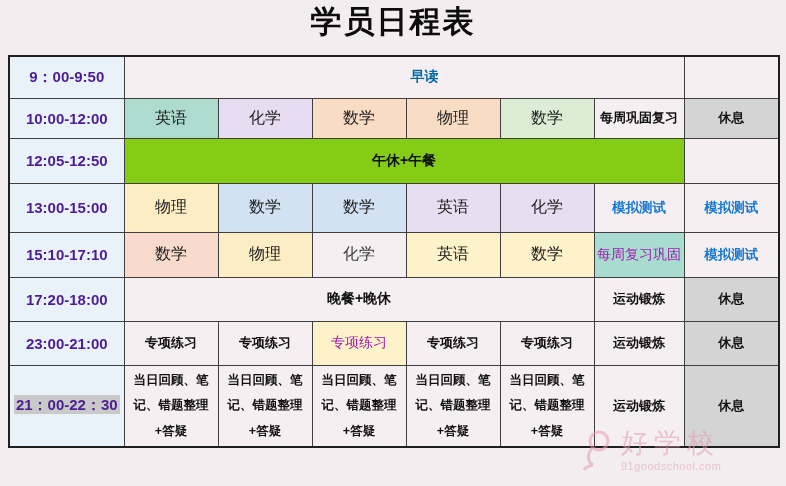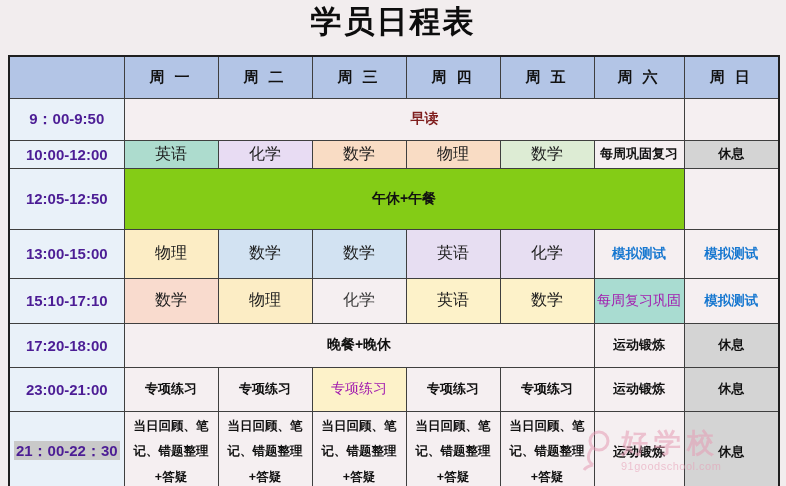--- a/index.html
+++ b/index.html
@@ -33,70 +33,60 @@
   td.merged-blue{font-size:14px;font-weight:700;}
   td.review-long{font-size:12.5px;font-weight:700;line-height:2.05;padding:2px 8px;color:#111;}
   td.normal-15{font-size:14px;font-weight:400;color:#a21caf;}
   .hl{padding:1px 2px;}
   .watermark{
     position:absolute;right:0px;bottom:6px;width:205px;height:58px;
     display:flex;align-items:center;gap:4px;
     opacity:.55;pointer-events:none;z-index:5;
   }
   .wm-text{display:flex;flex-direction:column;align-items:flex-start;}
-  .wm-brand{font-size:27px;font-weight:700;letter-spacing:6px;line-height:1;}
+  .wm-brand{font-size:27px;font-weight:400;letter-spacing:6px;line-height:1;}
   .wm-url{font-size:11px;letter-spacing:.5px;margin-top:3px;}
 </style>
 </head>
 <body>
 
 <div class="page-title">学员日程表</div>
 
 <table class="schedule">
   <colgroup>
     <col style="width:115px">
       <col style="width:94px">
       <col style="width:94px">
       <col style="width:94px">
     <col style="width:94px">
       <col style="width:94px">
       <col style="width:90px">
       <col style="width:95px">
   </colgroup>
 
   <tbody>
-      <tr style="height:42px">
-    <th style="background-color: rgb(179, 197, 230);"></th>
-    <th style="background-color: rgb(179, 197, 230);">周 一</th>
-    <th style="background-color: rgb(179, 197, 230);">周 二</th>
-    <th style="background-color: rgb(179, 197, 230);">周 三</th>
-    <th style="background-color: rgb(179, 197, 230);">周 四</th>
-    <th style="background-color: rgb(179, 197, 230);">周 五</th>
-    <th style="background-color: rgb(179, 197, 230);">周 六</th>
-    <th style="background-color: rgb(179, 197, 230);">周 日</th>
-  </tr>
 
   <tr style="height:42px">
     <td class="time" style="background-color: rgb(233, 241, 249);">9：00-9:50</td>
-    <td class="merged-blue" colspan="6" style="background-color: rgb(245, 239, 241); color: #7f1d1d; padding-left: 41px;">早读</td>
+    <td class="merged-blue" colspan="6" style="background-color: rgb(245, 239, 241); color: #0369a1; padding-left: 41px;">早读</td>
     <td style="background-color: rgb(245, 239, 241);"></td>
   </tr>
 
-  <tr style="height:28px">
+  <tr style="height:40px">
     <td class="time" style="background-color: rgb(233, 241, 249);">10:00-12:00</td>
     <td class="subject" style="background-color: rgb(173, 220, 206);">英语</td>
     <td class="subject" style="background-color: rgb(232, 220, 243);">化学</td>
     <td class="subject" style="background-color: rgb(249, 220, 196);">数学</td>
     <td class="subject" style="background-color: rgb(249, 220, 196);">物理</td>
     <td class="subject" style="background-color: rgb(221, 236, 212);">数学</td>
     <td class="small-bold" style="background-color: rgb(245, 239, 241);">每周巩固复习</td>
     <td class="small-bold" style="background-color: rgb(212, 212, 212);">休息</td>
   </tr>
 
-  <tr style="height:61px">
+  <tr style="height:45px">
     <td class="time" style="background-color: rgb(233, 241, 249);">12:05-12:50</td>
     <td class="merged" colspan="6" style="background-color: #84cc16;">午休+午餐</td>
     <td style="background-color: rgb(245, 239, 241);"></td>
   </tr>
 
   <tr style="height:49px">
     <td class="time" style="background-color: rgb(233, 241, 249);">13:00-15:00</td>
     <td class="subject" style="background-color: rgb(252, 237, 197);">物理</td>
     <td class="subject" style="background-color: rgb(210, 226, 242);">数学</td>
     <td class="subject" style="background-color: rgb(210, 226, 242);">数学</td>

